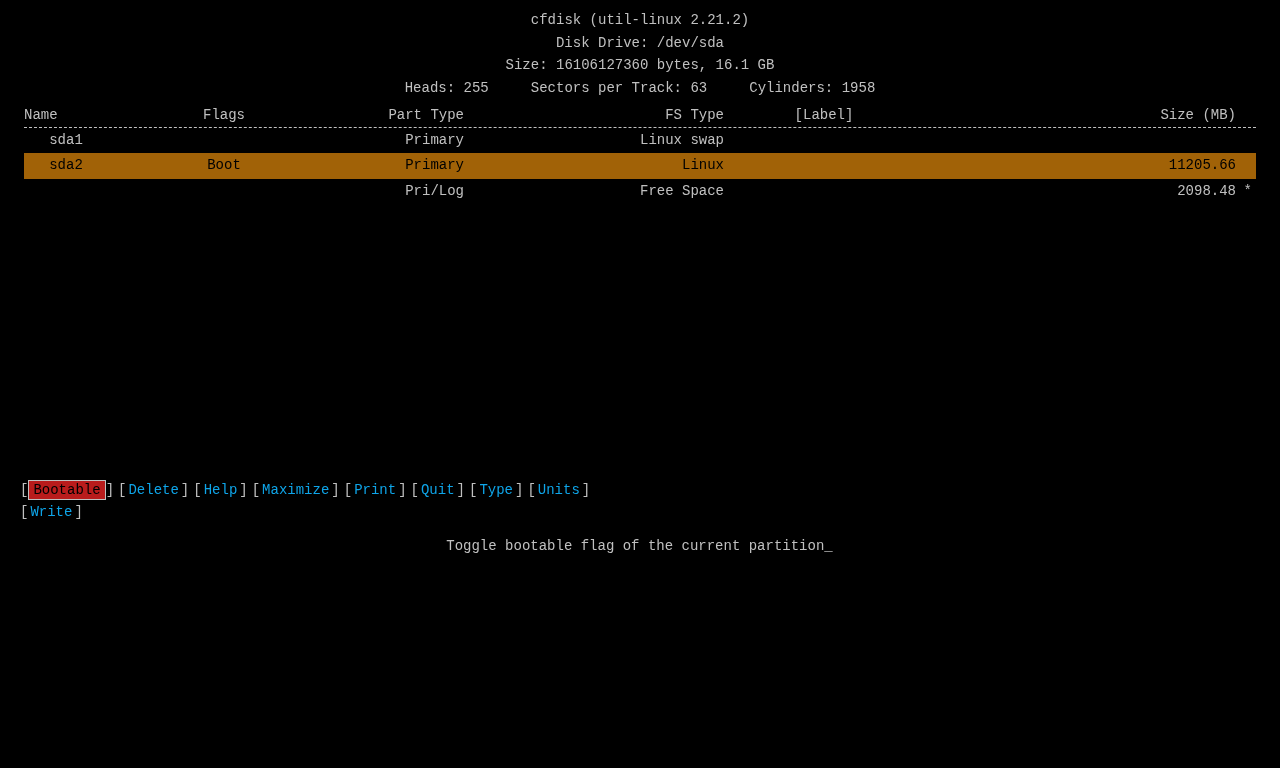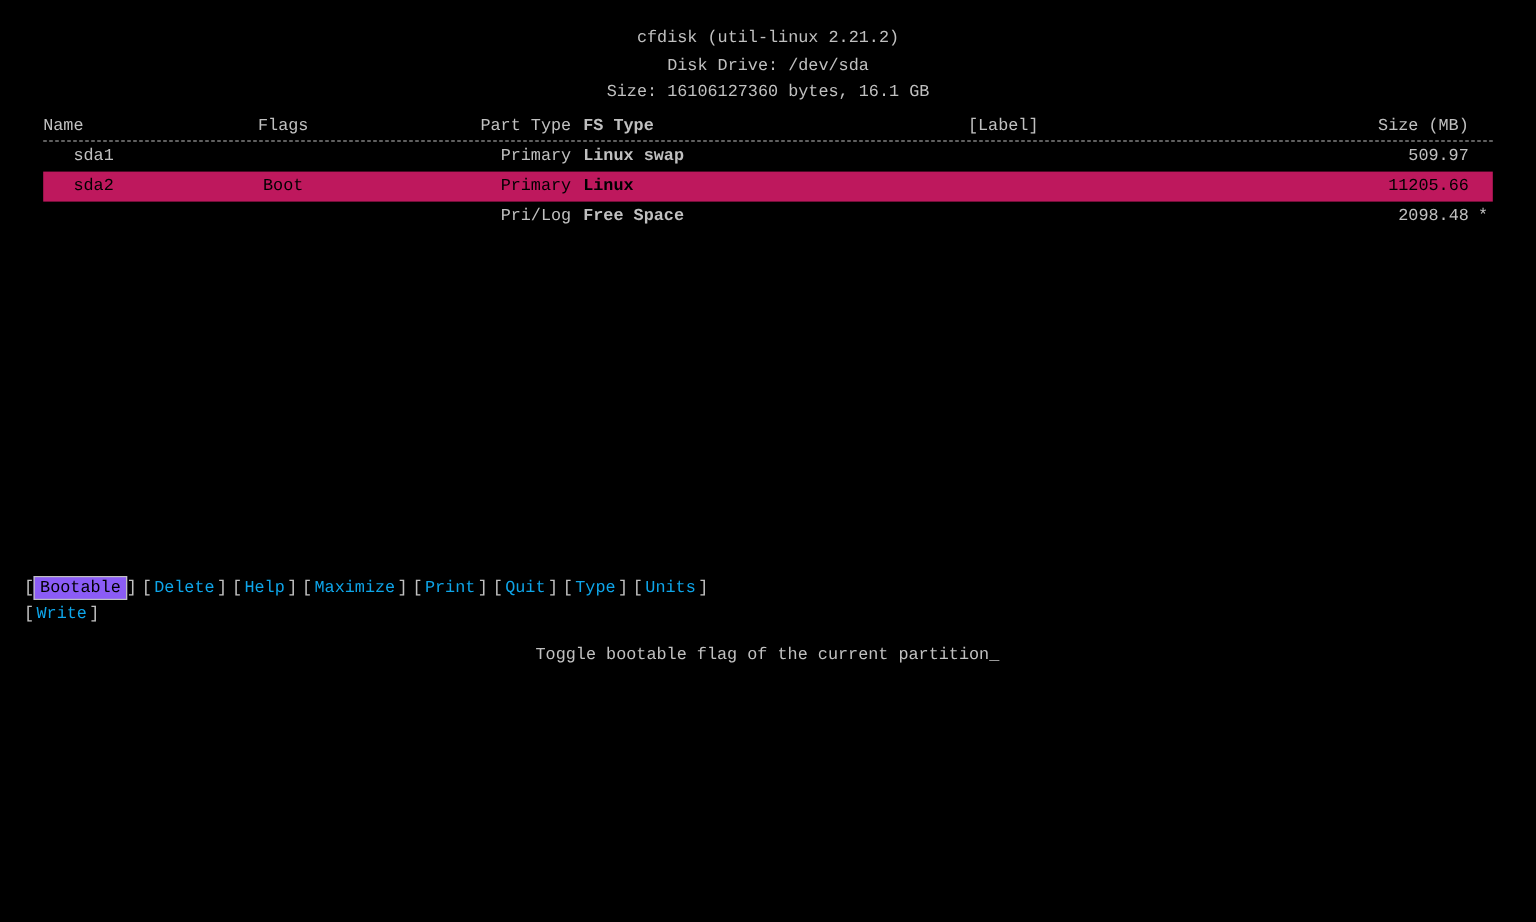--- a/index.html
+++ b/index.html
@@ -17,21 +17,21 @@
       height: 768px;
       overflow: hidden;
       position: relative;
     }
 
     .screen {
       width: 1280px;
       height: 564px;
       background-color: #000000;
       color: #c0c0c0;
-      padding: 16px;
+      padding: 4px;
       position: relative;
     }
 
     .title-bar {
       text-align: center;
       padding-top: 8px;
       padding-bottom: 4px;
       color: #c0c0c0;
     }
 
@@ -66,23 +66,22 @@
 
     .col-parttype {
       width: 160px;
       min-width: 160px;
       text-align: right;
     }
 
     .col-fstype {
       width: 260px;
       min-width: 260px;
-      text-align: left;
+      text-align: right;
       padding-left: 10px;
-      font-weight: bold;
     }
 
     .col-label {
       width: 200px;
       min-width: 200px;
       text-align: center;
     }
 
     .col-size {
       flex: 1;
@@ -90,21 +89,21 @@
       padding-right: 20px;
       font-family: Liberation Mono, monospace;
     }
 
     .table-row {
       display: flex;
       line-height: 1.8;
     }
 
     .table-row.selected {
-      background-color: #be185d;
+      background-color: #a16207;
       color: #000000;
     }
 
     .free-space-row {
       display: flex;
       line-height: 1.8;
       position: relative;
     }
 
     .asterisk {
@@ -146,21 +145,21 @@
     }
 
     .menu-item-active {
       display: inline-flex;
       align-items: center;
       margin-right: 4px;
       white-space: nowrap;
     }
 
     .menu-item-active-inner {
-      background-color: #8b5cf6;
+      background-color: #b91c1c;
       color: #000000;
       padding: 1px 4px;
       border: 1px solid #c0c0c0;
     }
 
     .status-bar {
       position: absolute;
       bottom: 10px;
       left: 0;
       right: 1px;
@@ -178,41 +177,50 @@
   </div>
 
   <div class="disk-info">
     <div>
       <span>Disk Drive:</span>
       <span>/dev/sda</span>
     </div>
     <div>
       <span>Size:</span>
       <span>16106127360 bytes, 16.1 GB</span>
+    </div>
+    <div>
+      <span>Heads:</span>
+      <span>255</span>
+      &nbsp;&nbsp;&nbsp;
+      <span>Sectors per Track:</span>
+      <span>63</span>
+      &nbsp;&nbsp;&nbsp;
+      <span>Cylinders:</span>
+      <span>1958</span>
     </div>
   </div>
 
   <div class="partition-table">
 
     <div class="table-header">
       <div class="col-name">Name</div>
       <div class="col-flags">Flags</div>
       <div class="col-parttype">Part Type</div>
       <div class="col-fstype">FS Type</div>
       <div class="col-label">[Label]</div>
       <div class="col-size">Size (MB)</div>
     </div>
 
     <div class="table-row">
       <div class="col-name">&nbsp;&nbsp;&nbsp;sda1</div>
       <div class="col-flags"></div>
       <div class="col-parttype">Primary</div>
       <div class="col-fstype">Linux swap</div>
       <div class="col-label"></div>
-      <div class="col-size">509.97</div>
     </div>
 
     <div class="table-row selected">
       <div class="col-name">&nbsp;&nbsp;&nbsp;sda2</div>
       <div class="col-flags">Boot</div>
       <div class="col-parttype">Primary</div>
       <div class="col-fstype">Linux</div>
       <div class="col-label"></div>
       <div class="col-size">11205.66</div>
     </div>

